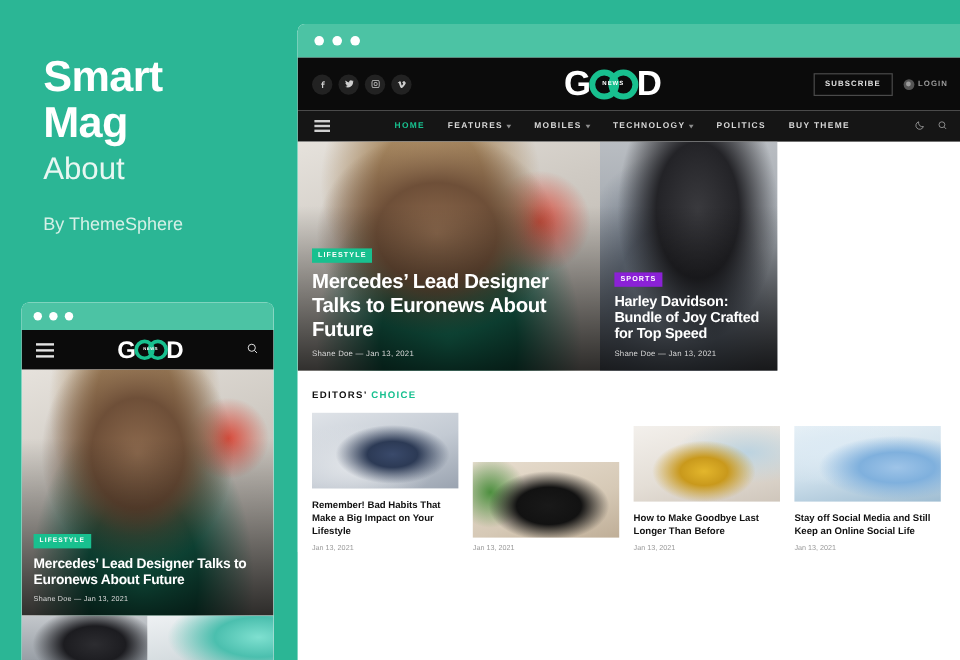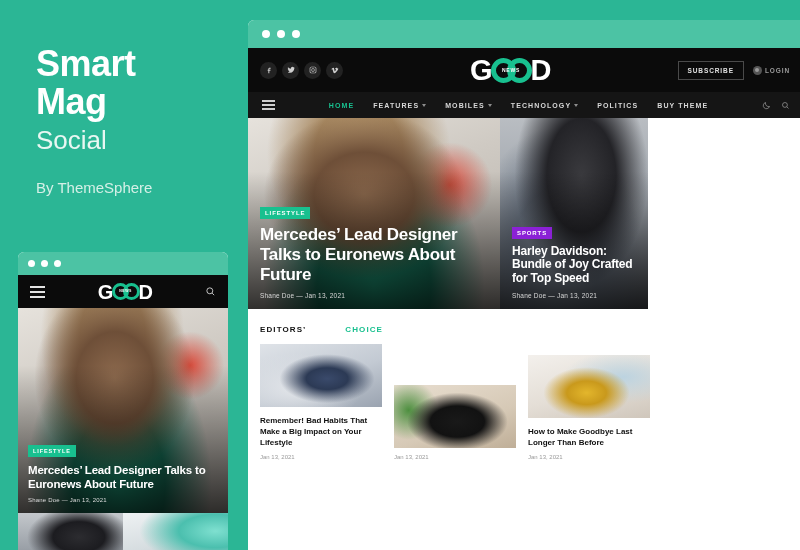--- a/index.html
+++ b/index.html
@@ -109,21 +109,21 @@
   }
   .b-green { background: #18c08f; }
   .b-purple { background: #8b21d6; }
   .hero-h1 { color: #fff; font-weight: bold; font-size: 17px; line-height: 20px; letter-spacing: -0.3px; }
   .hero-h2 { color: #fff; font-weight: bold; font-size: 12px; line-height: 13.5px; letter-spacing: -0.2px; }
   .hero-meta { color: #d8d8d8; font-size: 6.5px; margin-top: 7px; letter-spacing: 0.2px; }
 
   
   .section { padding: 16px 12px 0 12px; background: #fff; }
   .sec-title { font-size: 8px; font-weight: bold; letter-spacing: 1.1px; color: #111; margin-bottom: 10px; }
-  .sec-title .hl { color: #18c08f; margin-left: 36px; }
+  .sec-title .hl { color: #18c08f; }
   .cards { display: flex; gap: 12px; align-items: flex-end; }
   .card { width: 122px; }
   .card-img { width: 100%; height: 63px; background-size: cover; background-position: center; }
   .card-title { font-size: 8px; line-height: 11px; font-weight: bold; color: #111; margin-top: 8px; }
   .card-date { font-size: 6px; color: #9a9a9a; margin-top: 6px; }
 
   
   #mobile-win {
     left: 18px; top: 252px; width: 210px; height: 298px;
     border-top-left-radius: 6px; border-top-right-radius: 6px;
@@ -151,21 +151,21 @@
   .m-strip div { flex: 1; background-size: cover; background-position: center; }
 </style>
 </head>
 <body>
 
 <div id="stage">
 
   <div class="promo">
     <div class="promo-title">Smart</div>
     <div class="promo-title">Mag</div>
-    <div class="promo-sub">Social</div>
+    <div class="promo-sub">About</div>
     <div class="promo-by">By ThemeSphere</div>
   </div>
 
   <div class="win" id="desktop-win">
 
     <div class="chrome">
       <span class="dot"></span>
       <span class="dot"></span>
       <span class="dot"></span>
     </div>
@@ -303,20 +303,25 @@
           </div>
           <div class="card">
             <div class="card-img" style="background:radial-gradient(ellipse at 52% 58%, #191919 0%, #121212 30%, rgba(18,18,18,0) 56%), radial-gradient(circle at 12% 40%, #4d8f3f 0%, rgba(77,143,63,0) 26%), linear-gradient(160deg,#e8ded0 0%,#d6c9b6 60%,#bfae97 100%);background-size:cover;"></div>
             <div class="card-date">Jan 13, 2021</div>
           </div>
           <div class="card">
             <div class="card-img" style="background:radial-gradient(ellipse at 48% 60%, #e3b62c 0%, #c9991c 22%, rgba(201,153,28,0) 48%), radial-gradient(ellipse at 78% 35%, #bcd3e0 0%, rgba(188,211,224,0) 45%), linear-gradient(165deg,#f3f0ec 0%,#e4ded6 55%,#cfc6bb 100%);background-size:cover;"></div>
             <div class="card-title">How to Make Goodbye Last Longer Than Before</div>
             <div class="card-date">Jan 13, 2021</div>
           </div>
+          <div class="card">
+            <div class="card-img" style="background:radial-gradient(ellipse at 70% 55%, #9ec4e8 0%, #7fb0dd 26%, rgba(127,176,221,0) 54%), radial-gradient(ellipse at 25% 30%, #dceaf4 0%, rgba(220,234,244,0) 50%), linear-gradient(170deg,#eaf2f7 0%,#cddfeb 55%,#9fbdd2 100%);background-size:cover;"></div>
+            <div class="card-title">Stay off Social Media and Still Keep an Online Social Life</div>
+            <div class="card-date">Jan 13, 2021</div>
+          </div>
         </div>
     </div>
   </div>
 
   <div class="win" id="mobile-win">
     <div class="chrome">
       <span class="dot"></span>
       <span class="dot"></span>
       <span class="dot"></span>
     </div>

